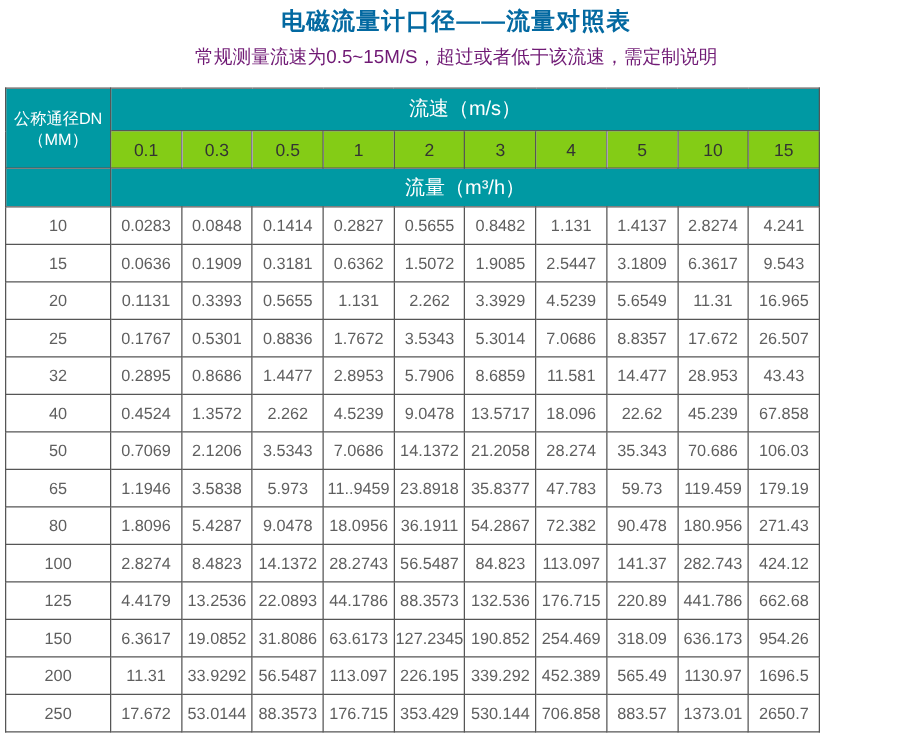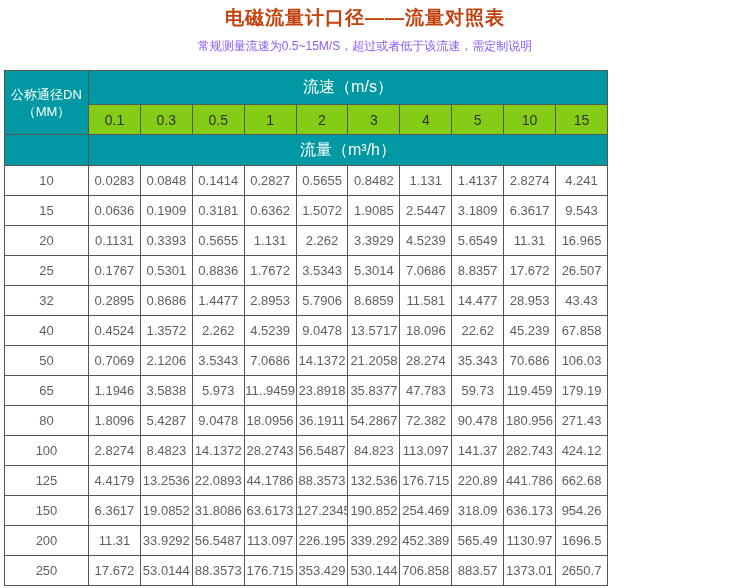--- a/index.html
+++ b/index.html
@@ -2,28 +2,28 @@
 <html><head>
 <meta charset="utf-8">
 <style>
   html,body{margin:0;padding:0;}
   body{
     width:730px;height:588px;background:#ffffff;overflow:hidden;
     font-family:"Liberation Sans","DejaVu Sans",sans-serif;
   }
   .page-title{
     padding-top:6px;text-align:center;font-size:19px;font-weight:bold;
-    color:#c2410c;line-height:24px;letter-spacing:1px;
+    color:#0369a1;line-height:24px;letter-spacing:1px;
   }
   .page-subtitle{
-    margin-top:6px;text-align:center;font-size:12px;color:#8b5cf6;line-height:20px;
+    margin-top:6px;text-align:center;font-size:15px;color:#701a75;line-height:20px;
   }
   table.flow-table{
     border-collapse:collapse;table-layout:fixed;
-    width:604px;margin:14px 0 0 4px;
+    width:652px;margin:14px 0 0 4px;
   }
   .flow-table th,.flow-table td{
     border:1px solid #565656;text-align:center;vertical-align:middle;
     padding:0;overflow:hidden;white-space:nowrap;font-weight:normal;
   }
   .teal{background:#0099A3;color:#ffffff;font-size:16px;}
   .corner-cell{width:83px;font-size:13px;line-height:17px;}
   .band-top{height:33px;}
   .band-flow{height:30px;}
   .vel-num{height:29px;background:#84cc16;color:#333;font-size:14px;}

